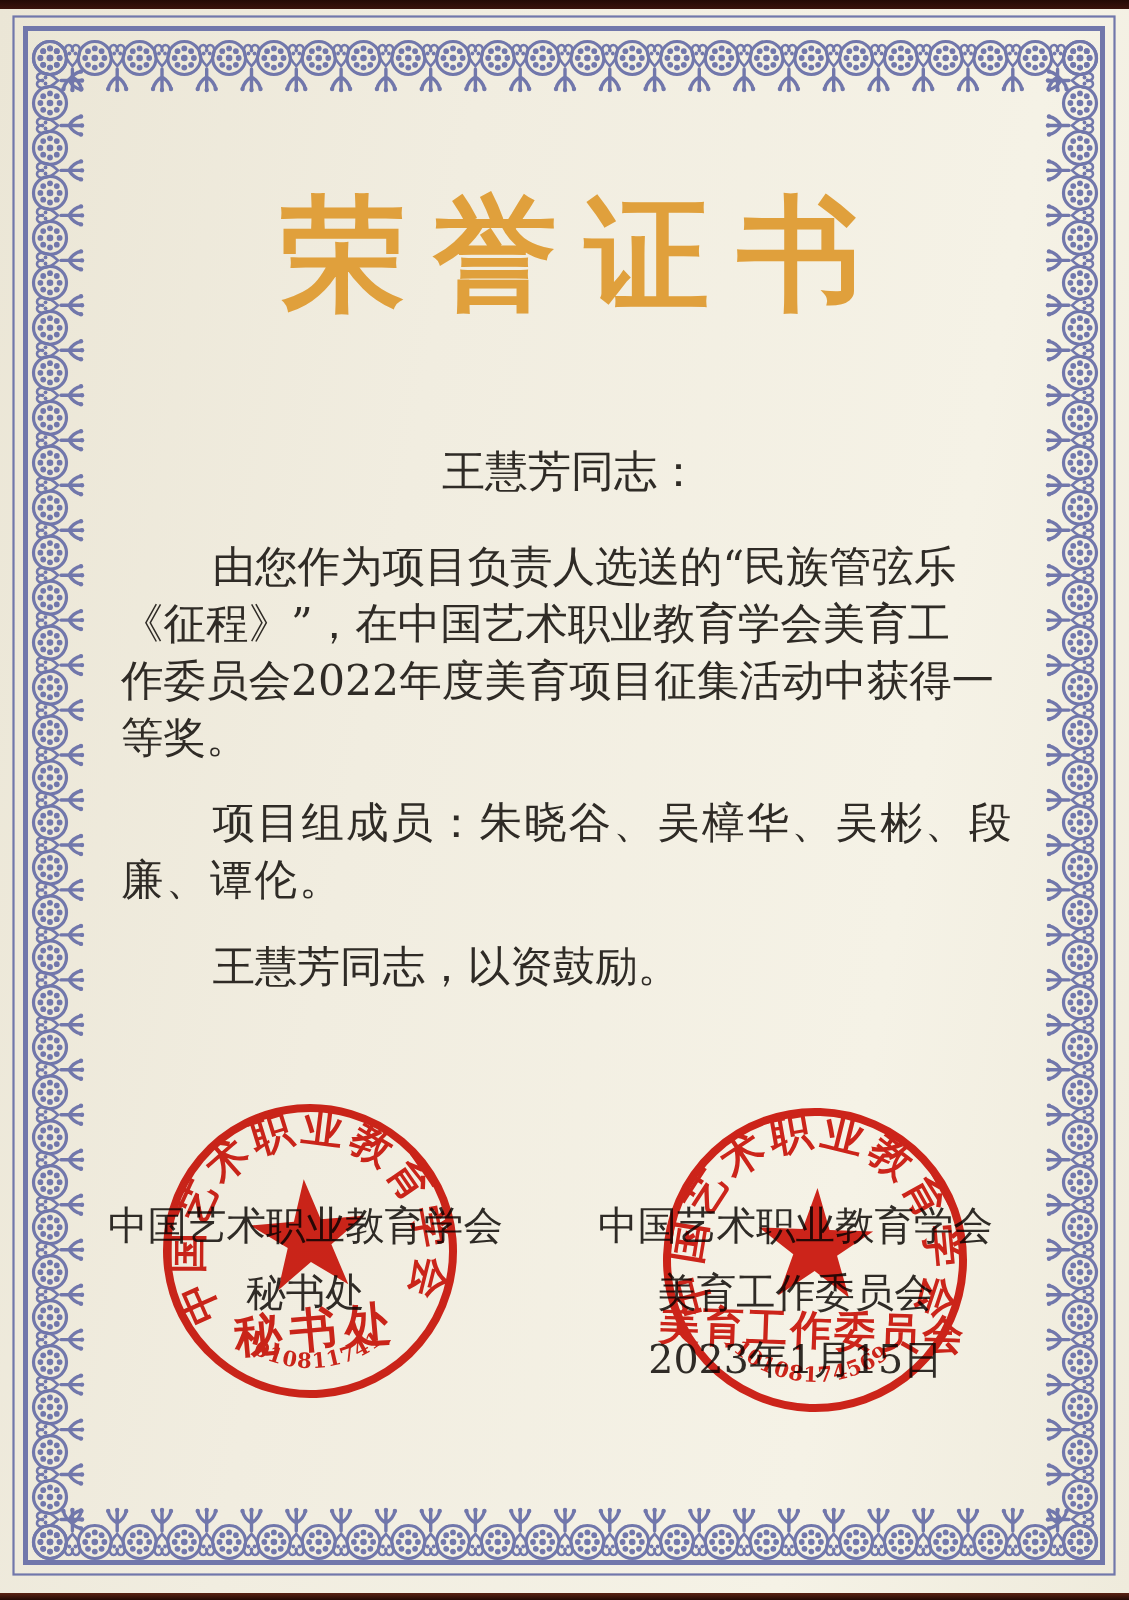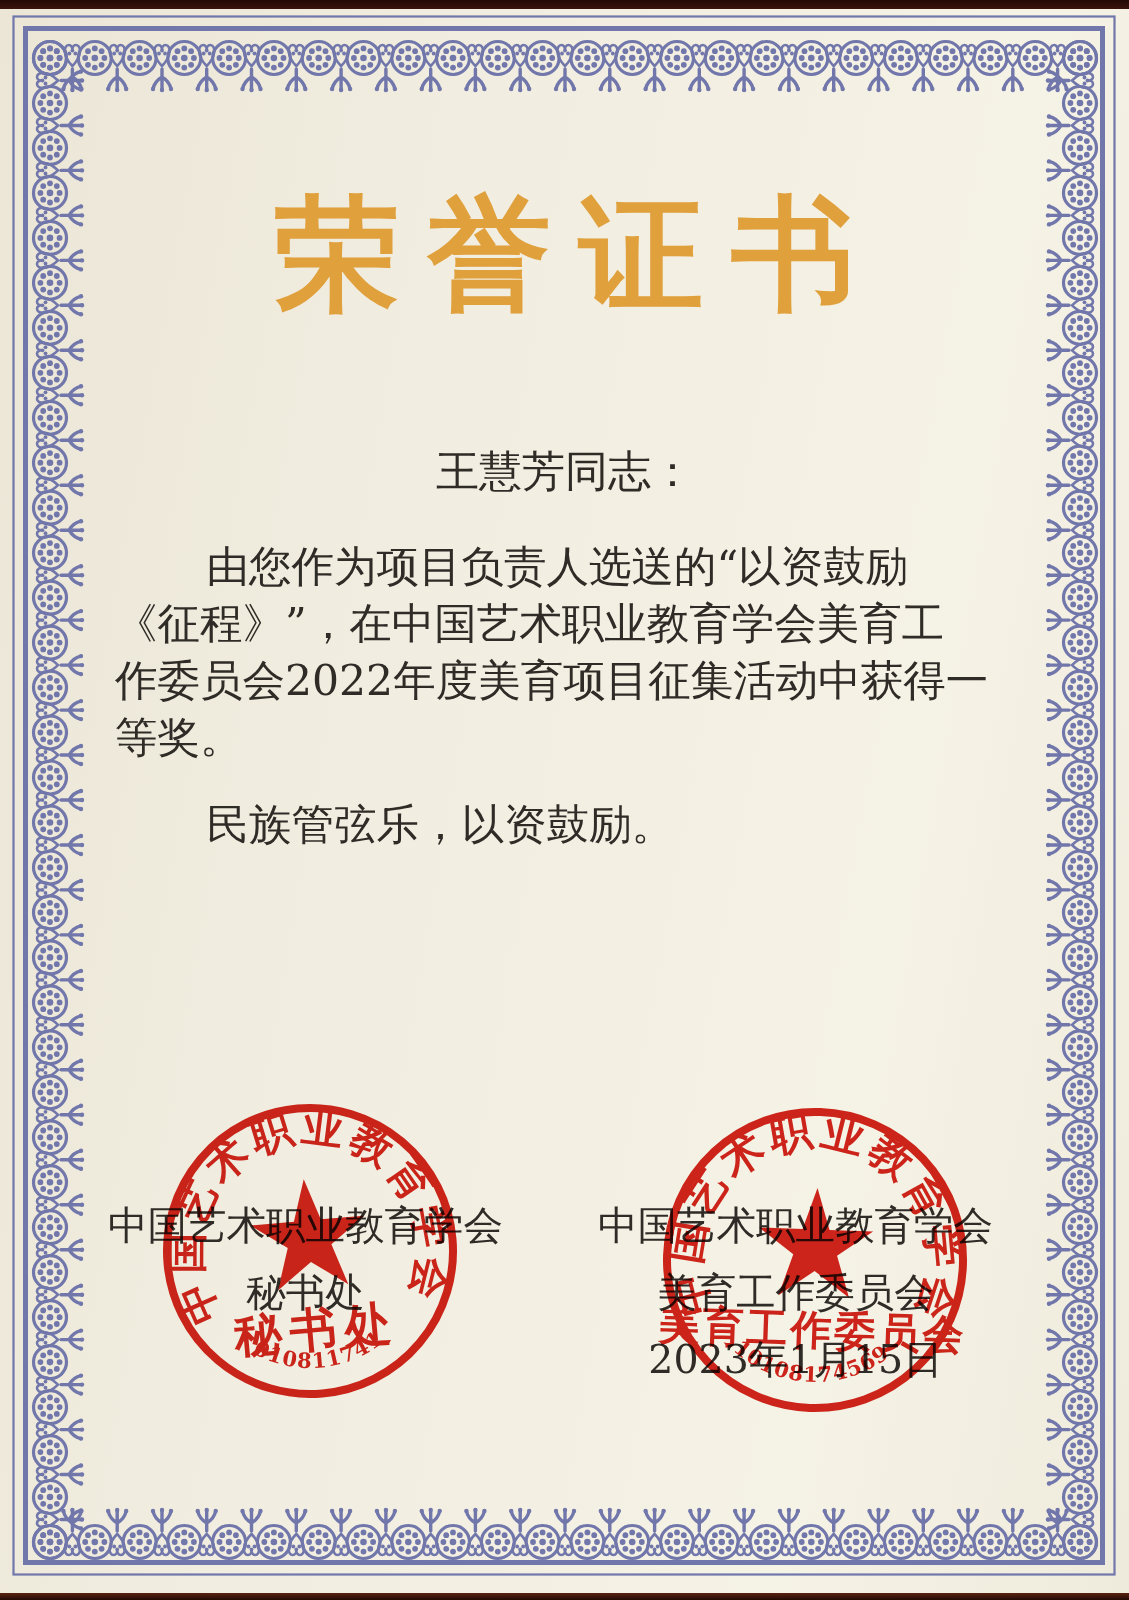--- a/index.html
+++ b/index.html
@@ -7,21 +7,21 @@
     width:1129px;height:1600px;overflow:hidden;
     font-family:"DejaVu Serif","Liberation Serif",serif;
     background:var(--paper,#f2eee0);
   }
   .stage{position:relative;width:1129px;height:1600px;
     background:linear-gradient(100deg,#ebe6d6 0%,#f1ede0 35%,#f5f2e6 75%,#efebdc 100%);}
   .edge{position:absolute;left:0;width:100%;z-index:5;}
   .edge-top{top:0;height:9px;background:linear-gradient(#230a05,#5a2212);}
   .edge-bottom{bottom:0;height:7px;background:linear-gradient(#5a2212,#230a05);}
   #border-svg{position:absolute;left:0;top:0;width:1129px;height:1600px;color:var(--border,#7177ab);z-index:0;}
-  .content{position:absolute;left:115px;width:900px;top:0;z-index:1;color:var(--ink,#2f2b26);}
+  .content{position:absolute;left:121px;width:900px;top:0;z-index:1;color:var(--ink,#2f2b26);}
   .title{
     margin:192px 0 0 0;font-size:124px;line-height:1;font-weight:bold;
     color:var(--gold,#e0a03c);text-align:center;letter-spacing:28px;padding-left:28px;
   }
   .greeting{margin-top:130px;font-size:43px;line-height:50px;text-align:center;}
   .para{margin:0;font-size:42.5px;line-height:57px;white-space:pre-line;text-indent:2.15em;}
   .p1{margin-top:42px;}
   .p2{margin-top:28px;letter-spacing:2px;}
   .p3{margin-top:30px;}
   .sig{position:absolute;z-index:1;color:var(--ink,#2f2b26);font-size:39.5px;line-height:67px;text-align:center;}
@@ -293,25 +293,27 @@
         <use href="#orn" transform="translate(1080.0,1474.5) rotate(90)"></use>
         <use href="#flower" transform="translate(1080.0,1497.0)"></use>
         <use href="#orn" transform="translate(1080.0,1519.5) rotate(90)"></use>
         <use href="#flower" transform="translate(1080.0,1542.0)"></use>
       </g>
   </svg>
 
   <div class="content">
     <h1 class="title">荣誉证书</h1>
     <div class="greeting">王慧芳同志：</div>
-    <p class="para p1">由您作为项目负责人选送的“以资鼓励
+    <p class="para p1">由您作为项目负责人选送的“民族管弦乐
 《征程》”，在中国艺术职业教育学会美育工
 作委员会2022年度美育项目征集活动中获得一
 等奖。</p>
-    <p class="para p3">民族管弦乐，以资鼓励。</p>
+    <p class="para p2">项目组成员：朱晓谷、吴樟华、吴彬、段
+廉、谭伦。</p>
+    <p class="para p3">王慧芳同志，以资鼓励。</p>
   </div>
 
   <div class="sig sig-left">
     <div>中国艺术职业教育学会</div>
     <div>秘书处</div>
   </div>
 
   <div class="sig sig-right">
     <div>中国艺术职业教育学会</div>
     <div>美育工作委员会</div>

